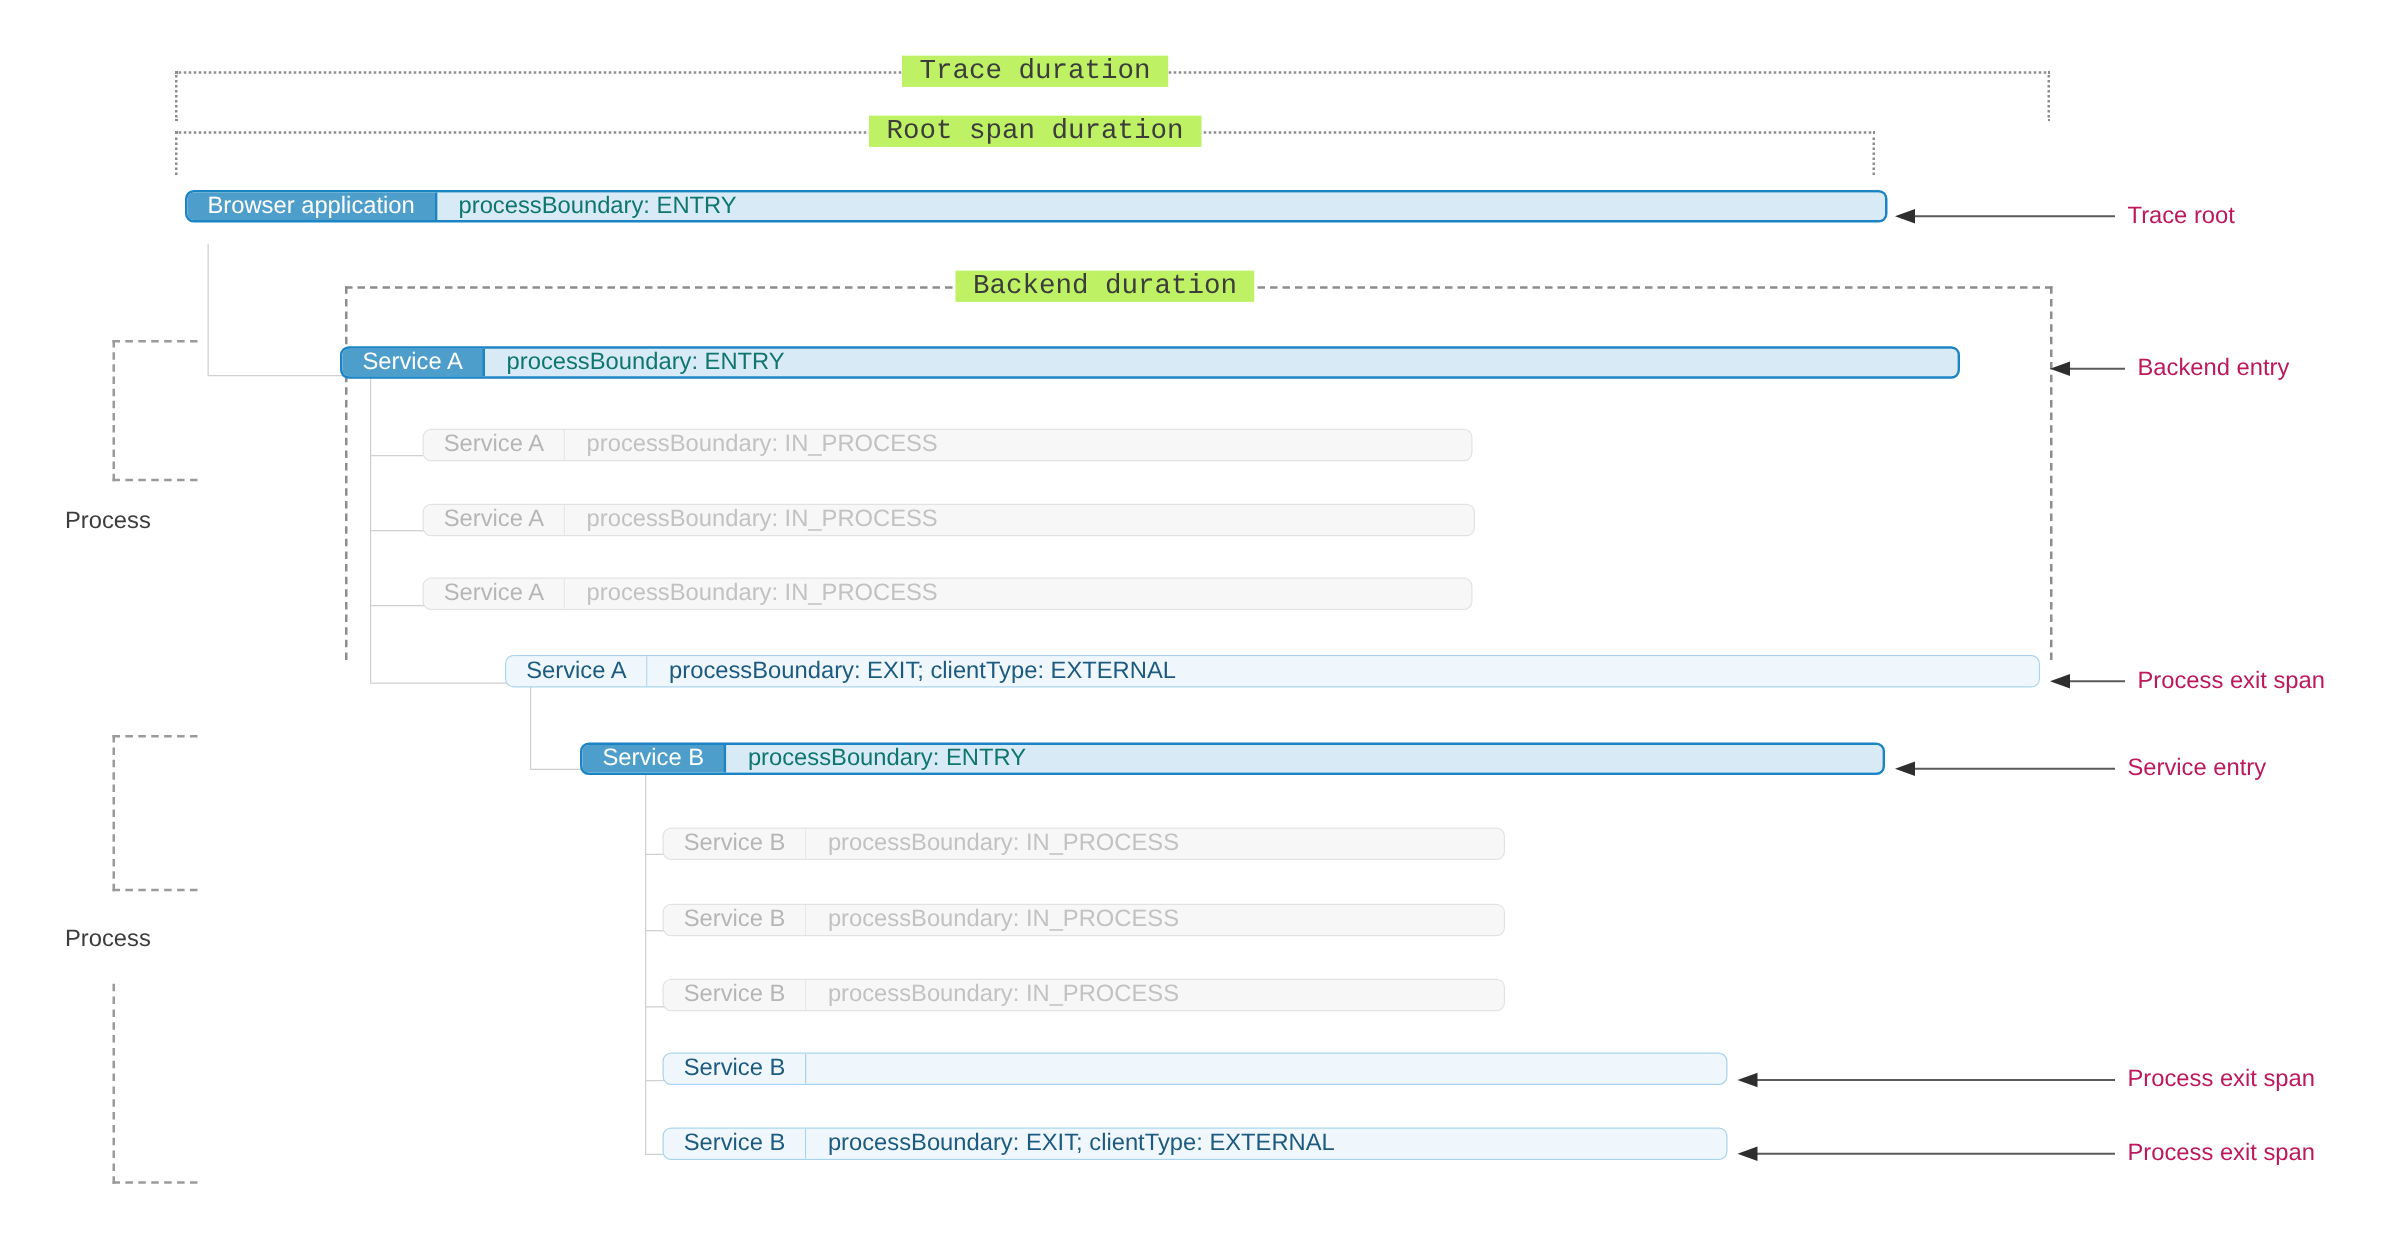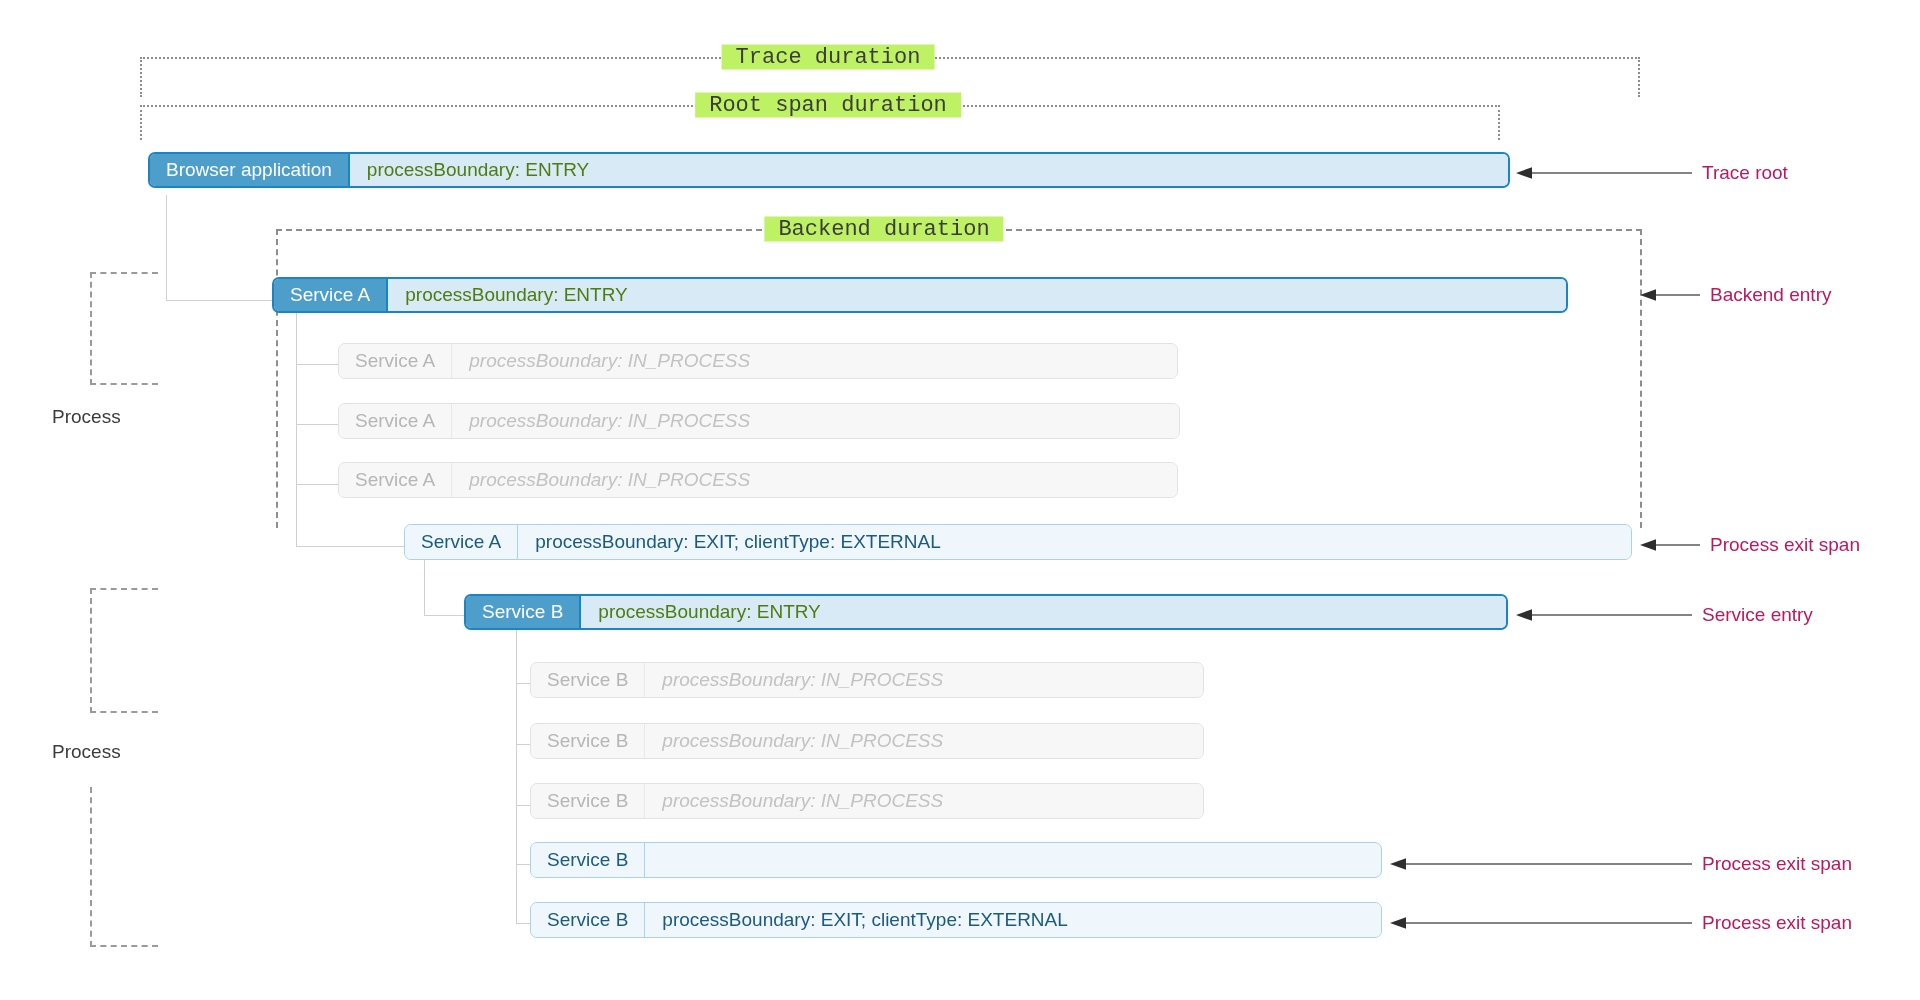--- a/index.html
+++ b/index.html
@@ -17,21 +17,21 @@
     position: relative;
     width: 1920px;
     height: 1000px;
   }
 
   
   .span {
     position: absolute;
     display: flex;
     align-items: stretch;
-    height: 36px;
+    height: 26px;
     border-radius: 7px;
     box-sizing: border-box;
     overflow: hidden;
   }
   .span .svc {
     display: flex;
     align-items: center;
     justify-content: center;
     box-sizing: border-box;
     font-size: 19px;
@@ -53,21 +53,21 @@
     border: 2px solid #1b84c4;
     background: #d9eaf7;
   }
   .span.entry .svc {
     background: #4e9ecb;
     color: #ffffff;
     padding: 0 16px;
     border-right: 2px solid #1b84c4;
   }
   .span.entry .desc {
-    color: #4d7c0f;
+    color: #0f766e;
     background: #d9eaf7;
   }
 
   
   .span.exit {
     border: 1.5px solid #a7d3ee;
     background: #eff7fd;
   }
   .span.exit .svc {
     color: #1c5a80;
@@ -87,21 +87,20 @@
   }
   .span.muted .svc {
     color: #b6b6b6;
     background: #f7f7f7;
     padding: 0 16px;
     border-right: 1.5px solid #e8e8e8;
   }
   .span.muted .desc {
     color: #c2c2c2;
     background: #f7f7f7;
-    font-style: italic;
   }
 
   
   .bracket {
     position: absolute;
     box-sizing: border-box;
     border-top: 2px dotted #8d8d8d;
     border-left: 2px dotted #8d8d8d;
     border-right: 2px dotted #8d8d8d;
   }

